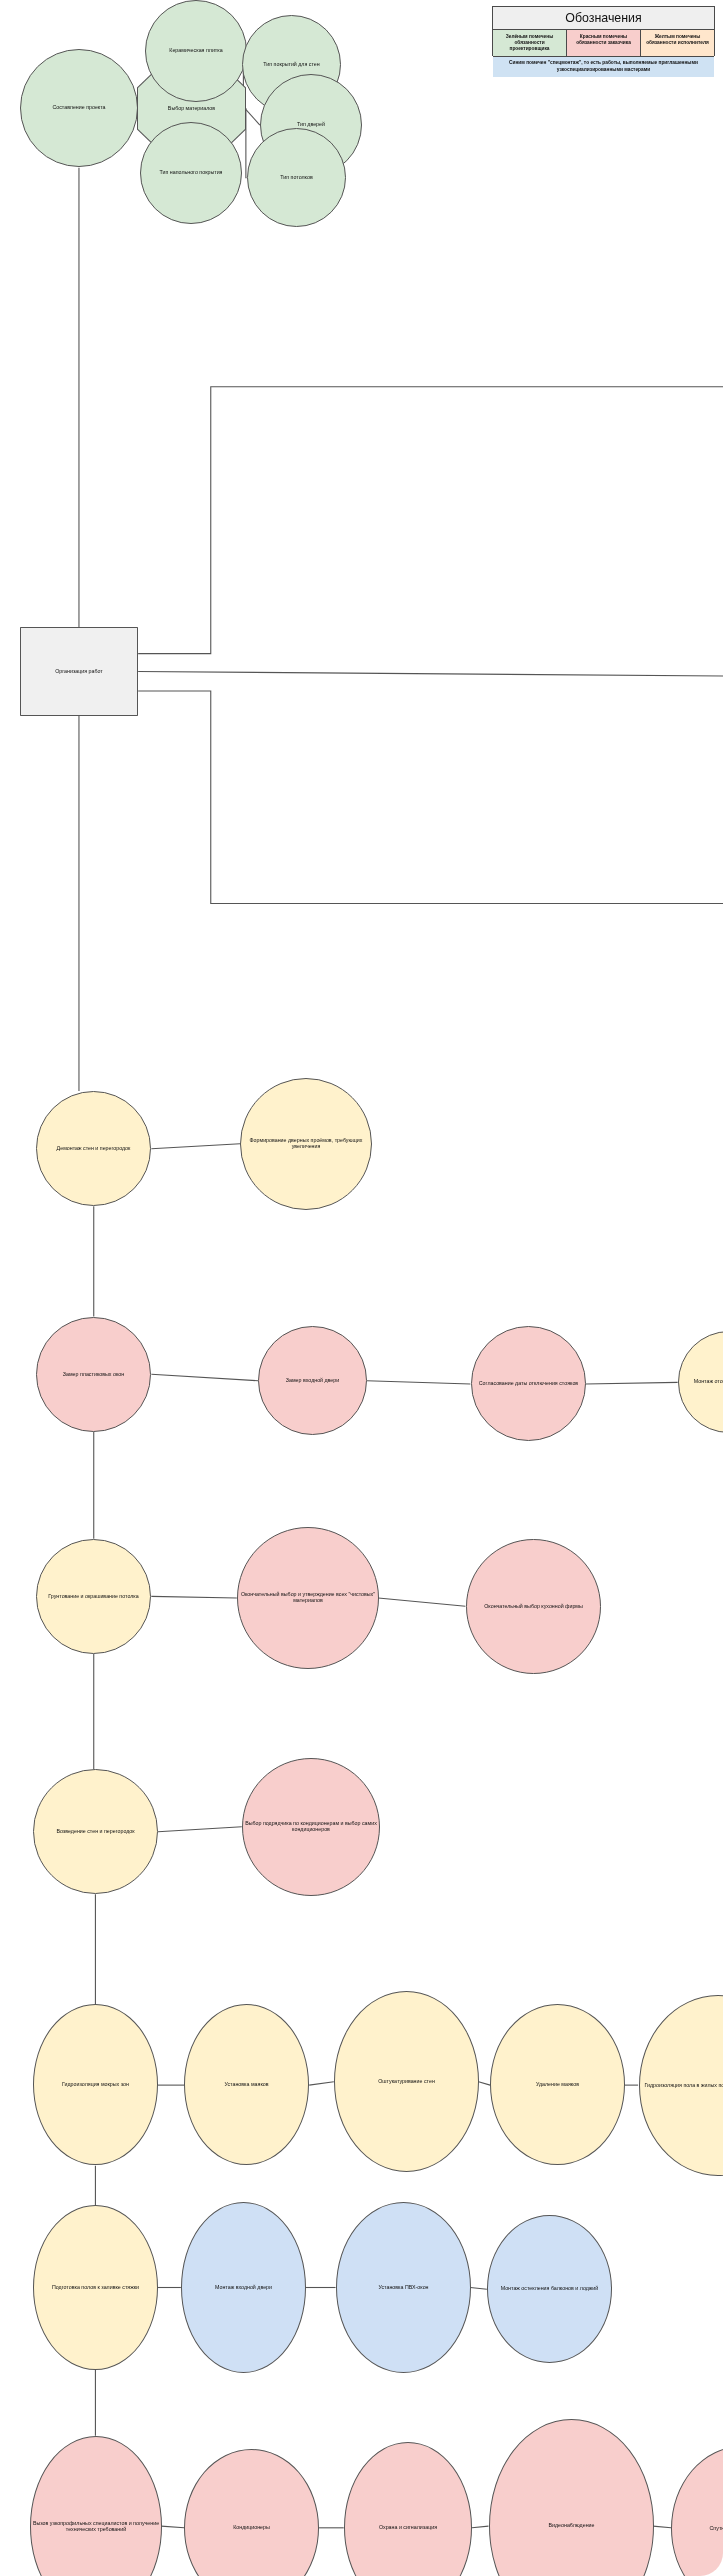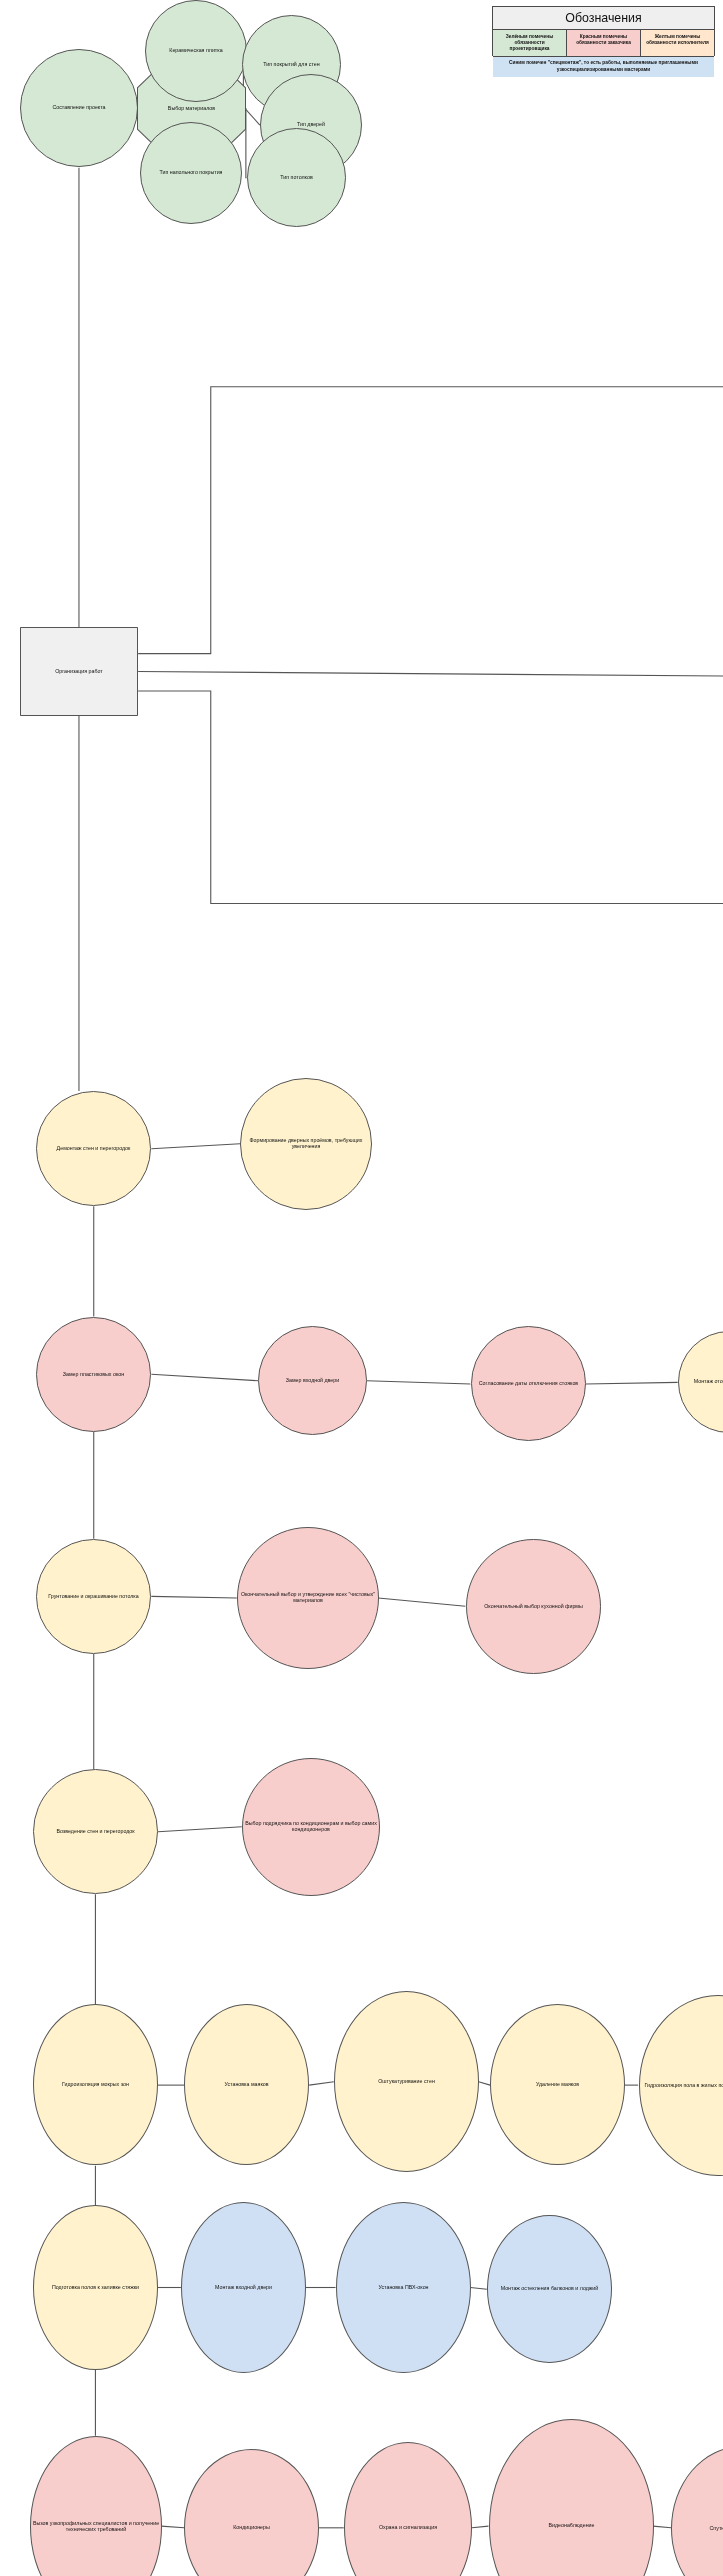--- a/index.html
+++ b/index.html
@@ -1,18 +1,18 @@
 <!DOCTYPE html>
 <html lang="ru" style="font-size:11.7px"><head>
 <meta charset="utf-8">
 <title>Диаграмма ремонта</title>
 <style>
   html,body{margin:0;padding:0;background:#ffffff;}
   body{font-family:"Liberation Sans","DejaVu Sans",sans-serif;}
-  #canvas{position:relative;width:723px;height:2576px;background:#fff;overflow:hidden;}
+  #canvas{position:relative;width:723px;height:2576px;background:#fff;overflow:hidden;border-radius:23px;}
   svg.edges{position:absolute;left:0;top:0;width:723px;height:2576px;pointer-events:none;}
   .node{position:absolute;box-sizing:border-box;display:flex;align-items:center;justify-content:center;
         text-align:center;border:0.9px solid #555555;color:#111;line-height:1.12;
         font-size:5.1px;padding:1.5px;}
   .node span{display:block;width:100%;}
   .shape-circle{border-radius:50%;}
   .shape-ellipse{border-radius:50%;}
   .shape-rect{border-radius:0.7px;}
   .shape-octagon{clip-path:polygon(30% 0,70% 0,100% 30%,100% 70%,70% 100%,30% 100%,0 70%,0 30%);
                  border:none;}

